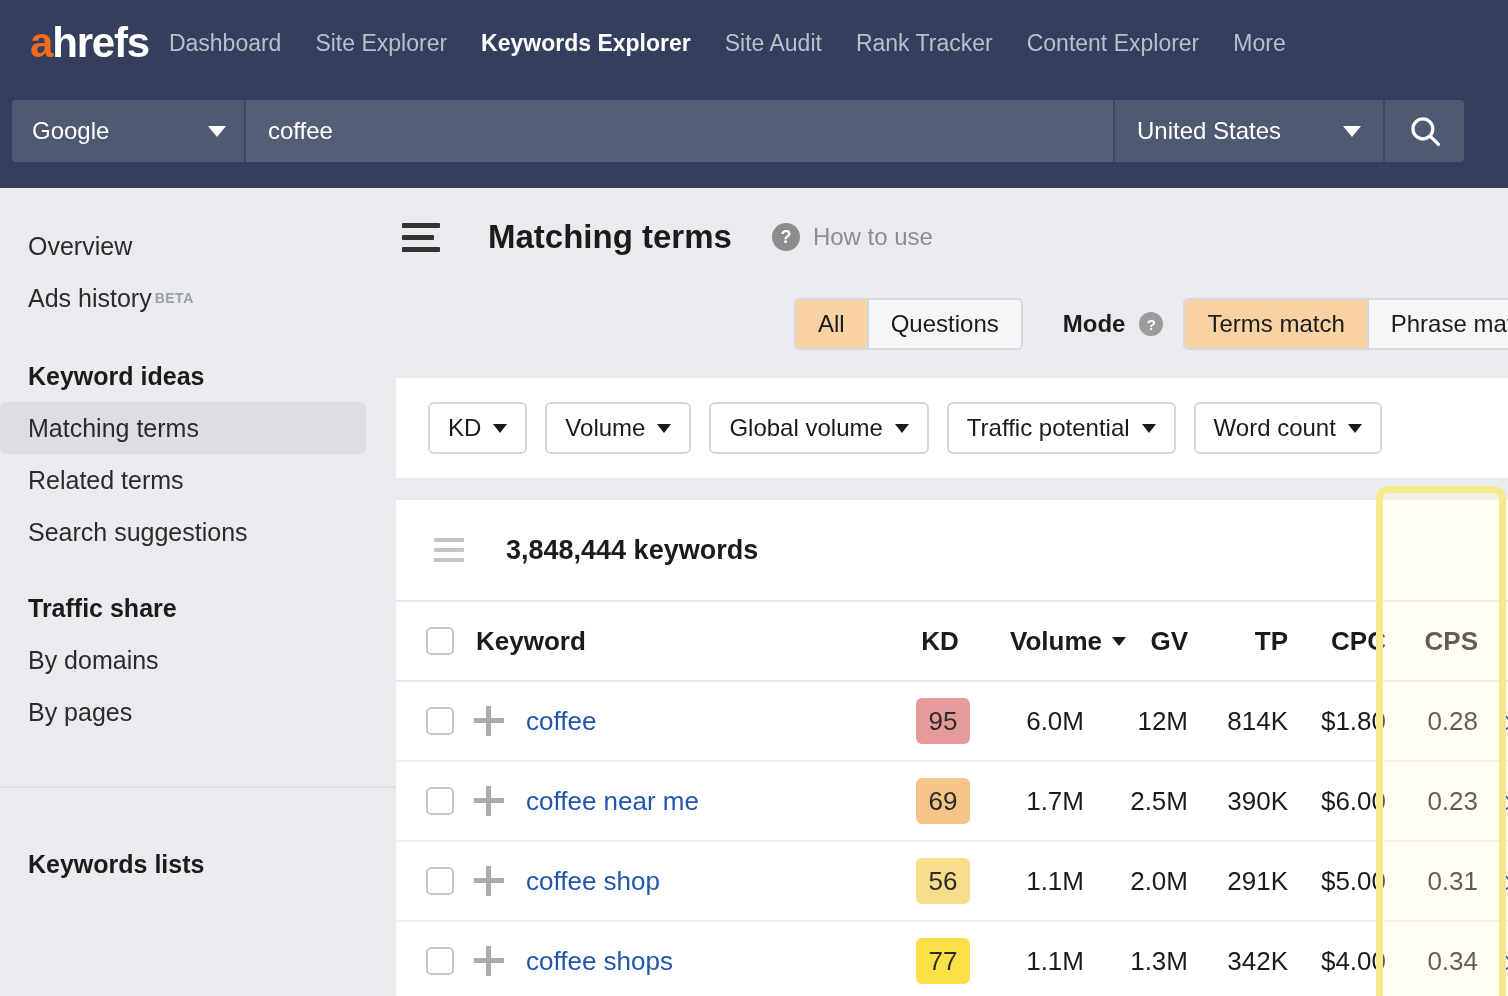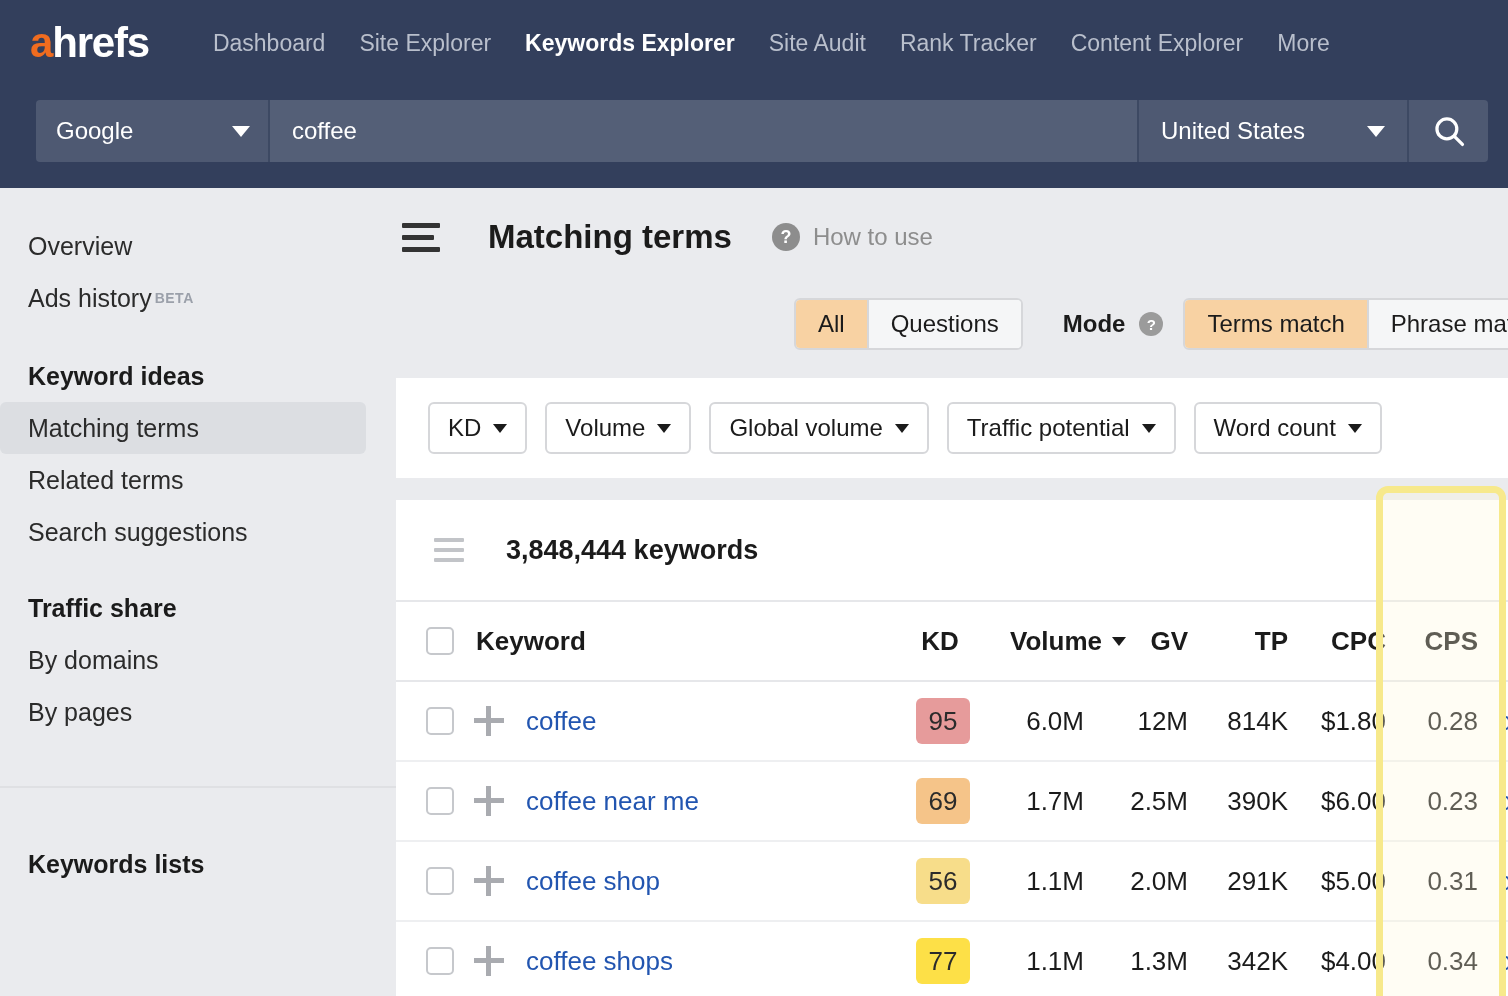--- a/index.html
+++ b/index.html
@@ -27,35 +27,35 @@
     font-weight: 700;
     letter-spacing: -1.2px;
     line-height: 1;
     white-space: nowrap;
     user-select: none;
   }
   #logo .logo-a { color: #f06c1f; }
   #logo .logo-rest { color: #ffffff; }
   #navlinks {
     display: flex; align-items: center;
-    margin-left: 64px;
+    margin-left: 20px;
     gap: 34px;
     white-space: nowrap;
   }
   .navlink {
     font-size: 23px;
     color: #b9bfcc;
     white-space: nowrap;
     cursor: pointer;
   }
   .navlink.active { color: #ffffff; font-weight: 700; }
 
   
   #searchrow {
-    position: absolute; left: 36px; top: 100px;
+    position: absolute; left: 12px; top: 100px;
     height: 62px;
     display: flex; align-items: stretch;
   }
   #engine-select {
     width: 232px;
     background: #4e5972;
     border-radius: 4px 0 0 4px;
     display: flex; align-items: center; justify-content: space-between;
     padding: 0 18px 0 20px;
     cursor: pointer;

